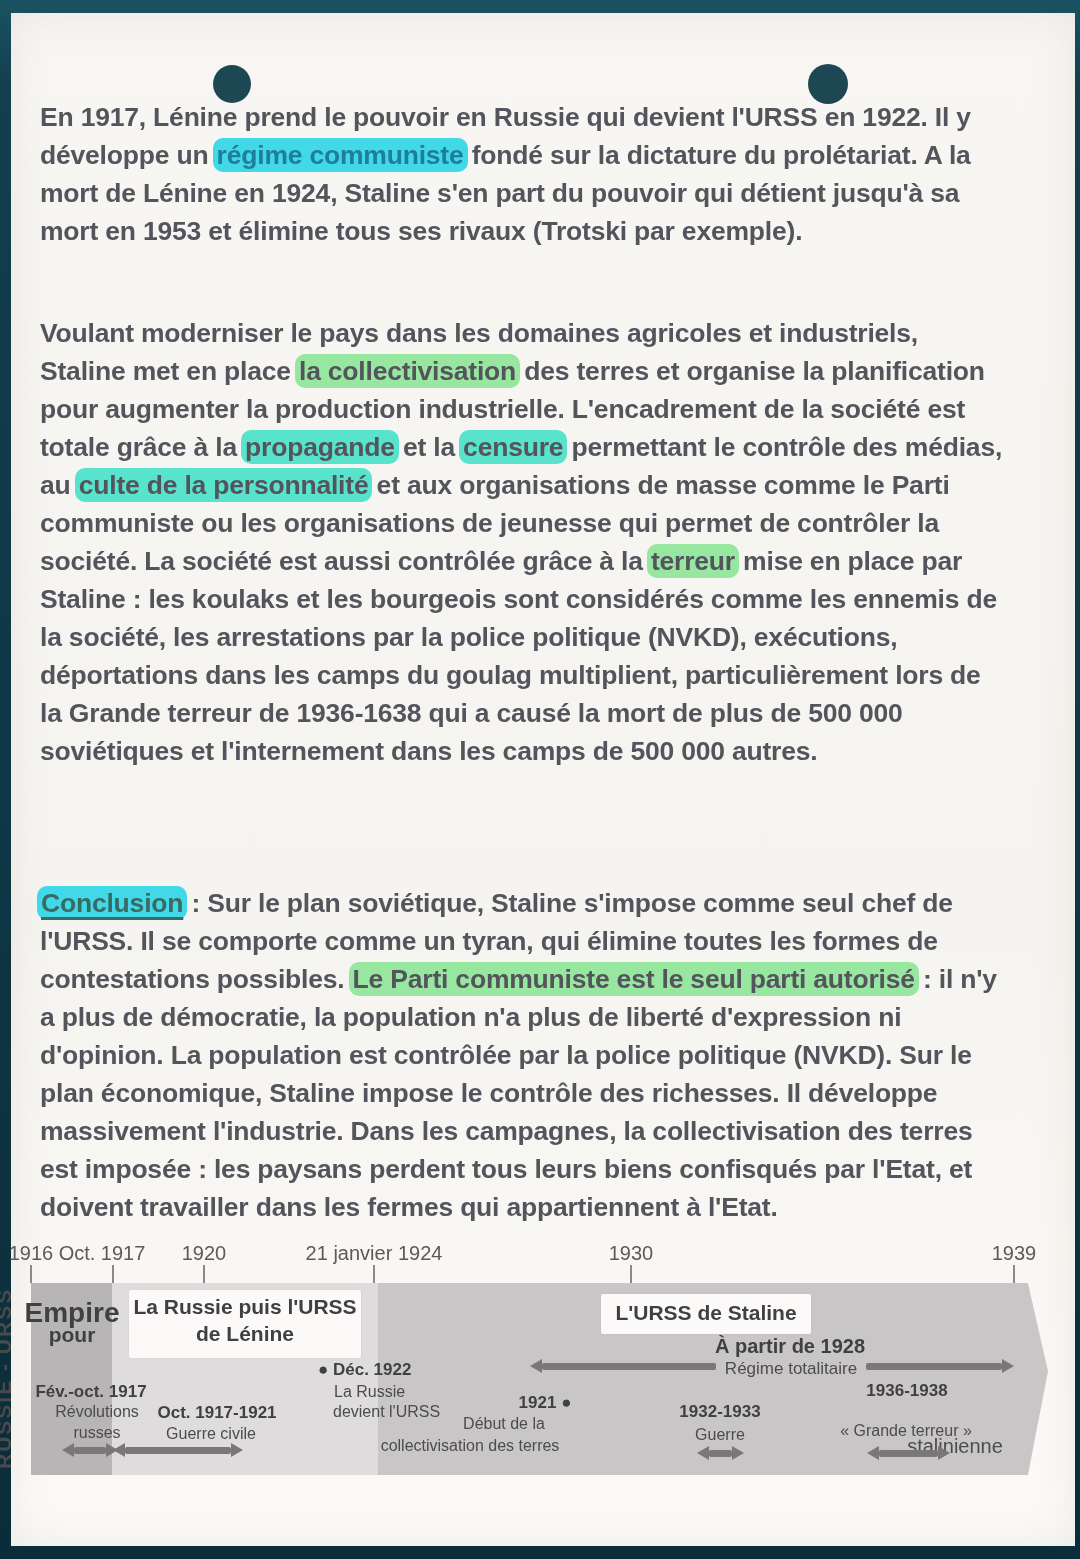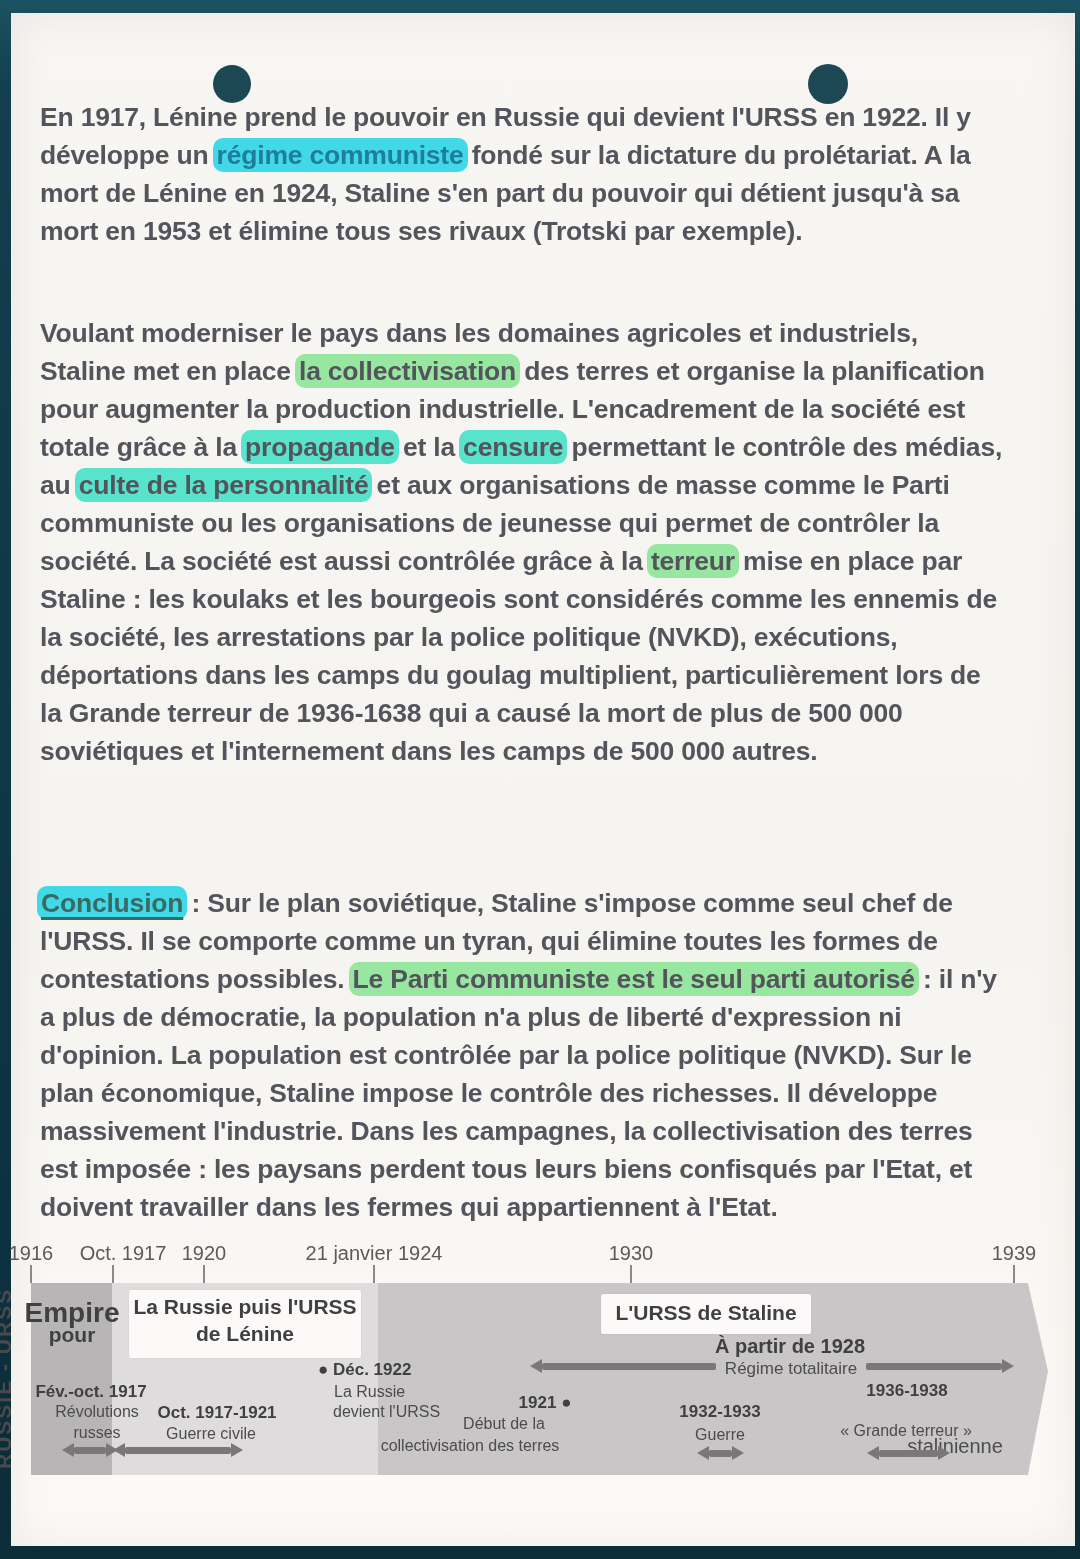--- a/index.html
+++ b/index.html
@@ -77,21 +77,21 @@
     <p class="para"><span class="hl ul" style="background: rgb(65, 216, 231); color: rgb(58, 107, 99);">Conclusion</span><span> : Sur le plan soviétique, Staline s'impose comme seul chef de l'URSS. Il se comporte comme un tyran, qui élimine toutes les formes de contestations possibles. </span><span class="hl" style="background: rgb(151, 231, 160);">Le Parti communiste est le seul parti autorisé</span><span> : il n'y a plus de démocratie, la population n'a plus de liberté d'expression ni d'opinion. La population est contrôlée par la police politique (NVKD). Sur le plan économique, Staline impose le contrôle des richesses. Il développe massivement l'industrie. Dans les campagnes, la collectivisation des terres est imposée : les paysans perdent tous leurs biens confisqués par l'Etat, et doivent travailler dans les fermes qui appartiennent à l'Etat.</span></p>
   </div>
 
 <div class="timeline" id="timeline">
   <div class="vlabel">RUSSIE - URSS</div>
 <div class="band" style="left: 31px; width: 81px; background: rgb(184, 181, 183);"></div>
     <div class="band" style="left: 112px; width: 266px; background: rgb(222, 220, 221);"></div>
     <div class="band" style="left: 378px; width: 670px; background: rgb(201, 198, 200); clip-path: polygon(0px 0px, 97% 0px, 100% 46%, 97% 100%, 0px 100%);"></div>
     <div class="axis-label" style="left: 31px;">1916</div>
     <div class="tick" style="left: 30px;"></div>
-    <div class="axis-label" style="left: 123px; text-align: center;">Oct. 1917</div>
+    <div class="axis-label" style="left: 102px; text-align: center;">Oct. 1917</div>
     <div class="tick" style="left: 112px;"></div>
     <div class="axis-label" style="left: 204px;">1920</div>
     <div class="tick" style="left: 203px;"></div>
     <div class="axis-label" style="left: 374px;">21 janvier 1924</div>
     <div class="tick" style="left: 373px;"></div>
     <div class="axis-label" style="left: 631px;">1930</div>
     <div class="tick" style="left: 630px;"></div>
     <div class="axis-label" style="left: 1014px;">1939</div>
     <div class="tick" style="left: 1013px;"></div>
     <div class="pbox" style="left: 129px; top: 50px; width: 232px; height: 68px;"></div>

